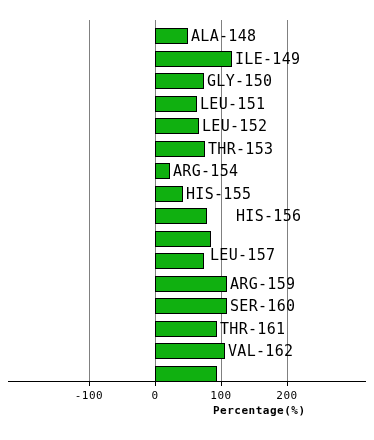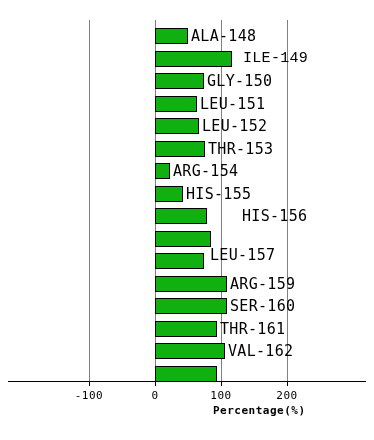--- a/index.html
+++ b/index.html
@@ -88,21 +88,21 @@
         <div class="gridline" style="left: 221px; top: 20px; height: 361px;"></div>
         <div class="gridline" style="left: 287px; top: 20px; height: 361px;"></div>
       </div>
     <div id="bars-layer">
         <div class="bar-row" style="left: 0px; top: 28px; width: 374px;">
           <div class="bar" style="left: 155px; width: 33px; background: rgb(16, 176, 16);"></div>
           <div class="bar-label" style="left: 191px;">ALA-148</div>
         </div>
         <div class="bar-row" style="left: 0px; top: 50.5px; width: 374px;">
           <div class="bar" style="left: 155px; width: 77px; background: rgb(16, 176, 16);"></div>
-          <div class="bar-label" style="left: 243px; font-family: Liberation Mono, monospace;">ILE-149</div>
+          <div class="bar-label" style="left: 235px;">ILE-149</div>
         </div>
         <div class="bar-row" style="left: 0px; top: 73px; width: 374px;">
           <div class="bar" style="left: 155px; width: 49px; background: rgb(16, 176, 16);"></div>
           <div class="bar-label" style="left: 207px;">GLY-150</div>
         </div>
         <div class="bar-row" style="left: 0px; top: 95.5px; width: 374px;">
           <div class="bar" style="left: 155px; width: 42px; background: rgb(16, 176, 16);"></div>
           <div class="bar-label" style="left: 200px;">LEU-151</div>
         </div>
         <div class="bar-row" style="left: 0px; top: 118px; width: 374px;">
@@ -116,21 +116,21 @@
         <div class="bar-row" style="left: 0px; top: 163px; width: 374px;">
           <div class="bar" style="left: 155px; width: 15px; background: rgb(16, 176, 16);"></div>
           <div class="bar-label" style="left: 173px;">ARG-154</div>
         </div>
         <div class="bar-row" style="left: 0px; top: 185.5px; width: 374px;">
           <div class="bar" style="left: 155px; width: 28px; background: rgb(16, 176, 16);"></div>
           <div class="bar-label" style="left: 186px;">HIS-155</div>
         </div>
         <div class="bar-row" style="left: 0px; top: 208px; width: 374px;">
           <div class="bar" style="left: 155px; width: 52px; background: rgb(16, 176, 16);"></div>
-          <div class="bar-label" style="left: 216px; padding-left: 26px;">HIS-156</div>
+          <div class="bar-label" style="left: 210px; padding-left: 26px;">HIS-156</div>
         </div>
         <div class="bar-row" style="left: 0px; top: 230.5px; width: 374px;">
           <div class="bar" style="left: 155px; width: 56px; background: rgb(16, 176, 16);"></div>
           <div class="bar-label" style="left: 210px; margin-top: 16px;">LEU-157</div>
         </div>
         <div class="bar-row" style="left: 0px; top: 253px; width: 374px;">
           <div class="bar" style="left: 155px; width: 49px; background: rgb(16, 176, 16);"></div>
         </div>
         <div class="bar-row" style="left: 0px; top: 275.5px; width: 374px; padding-left: 16px;">
           <div class="bar" style="left: 155px; width: 72px; background: rgb(16, 176, 16);"></div>

